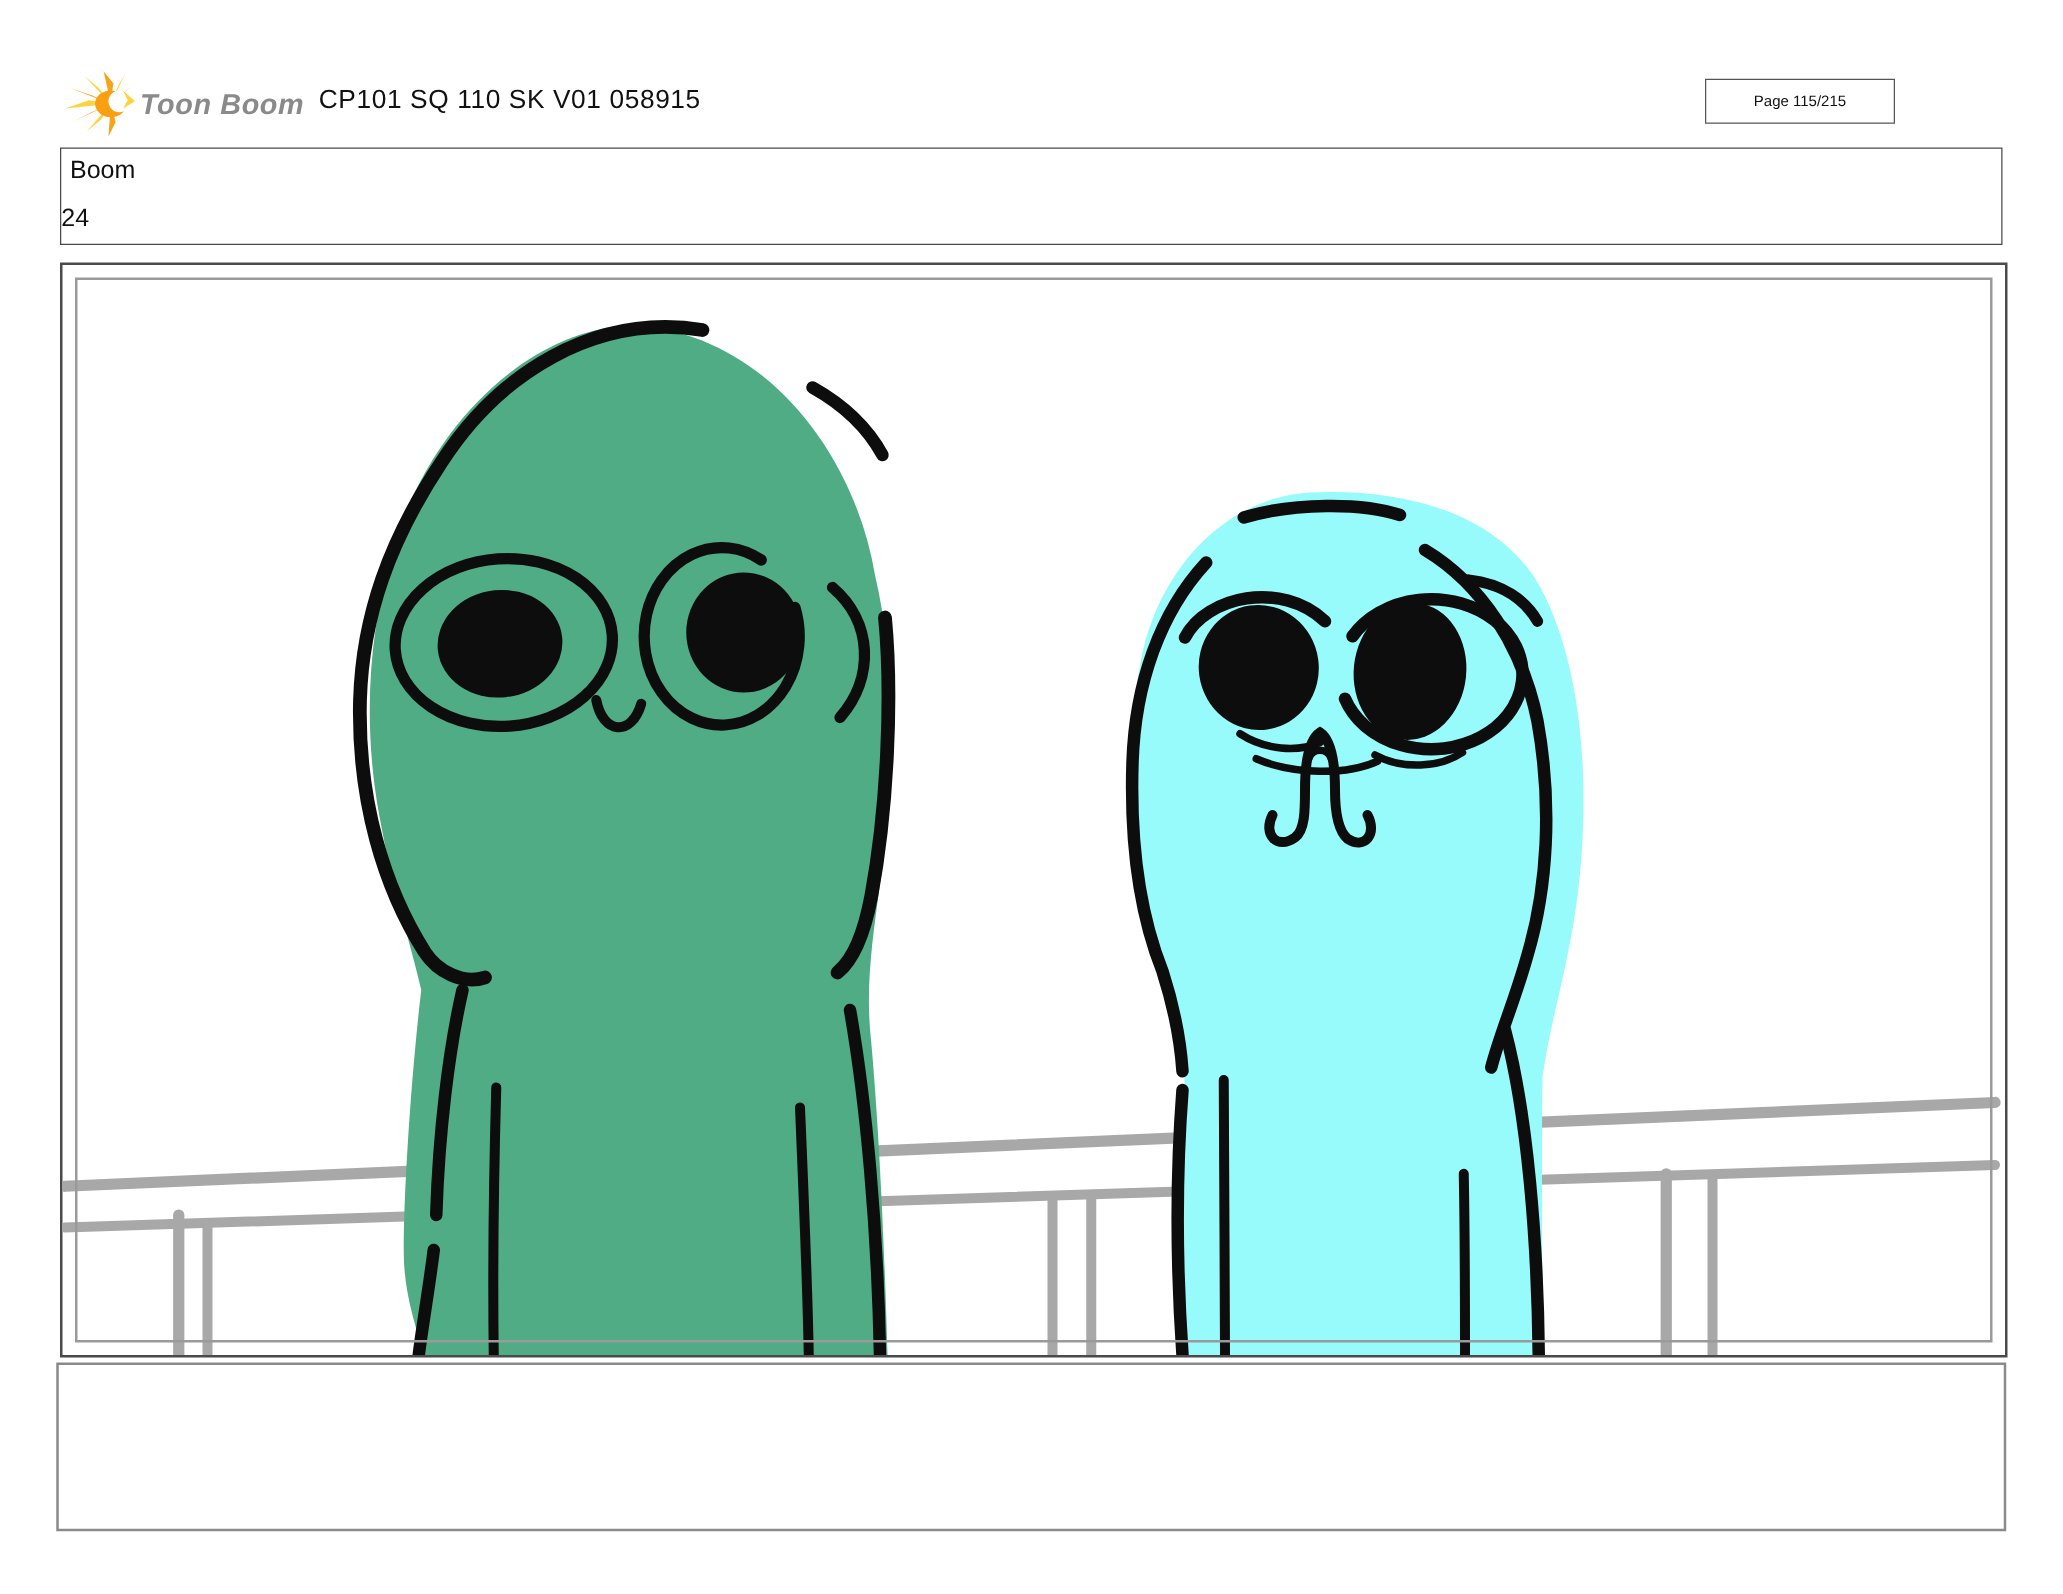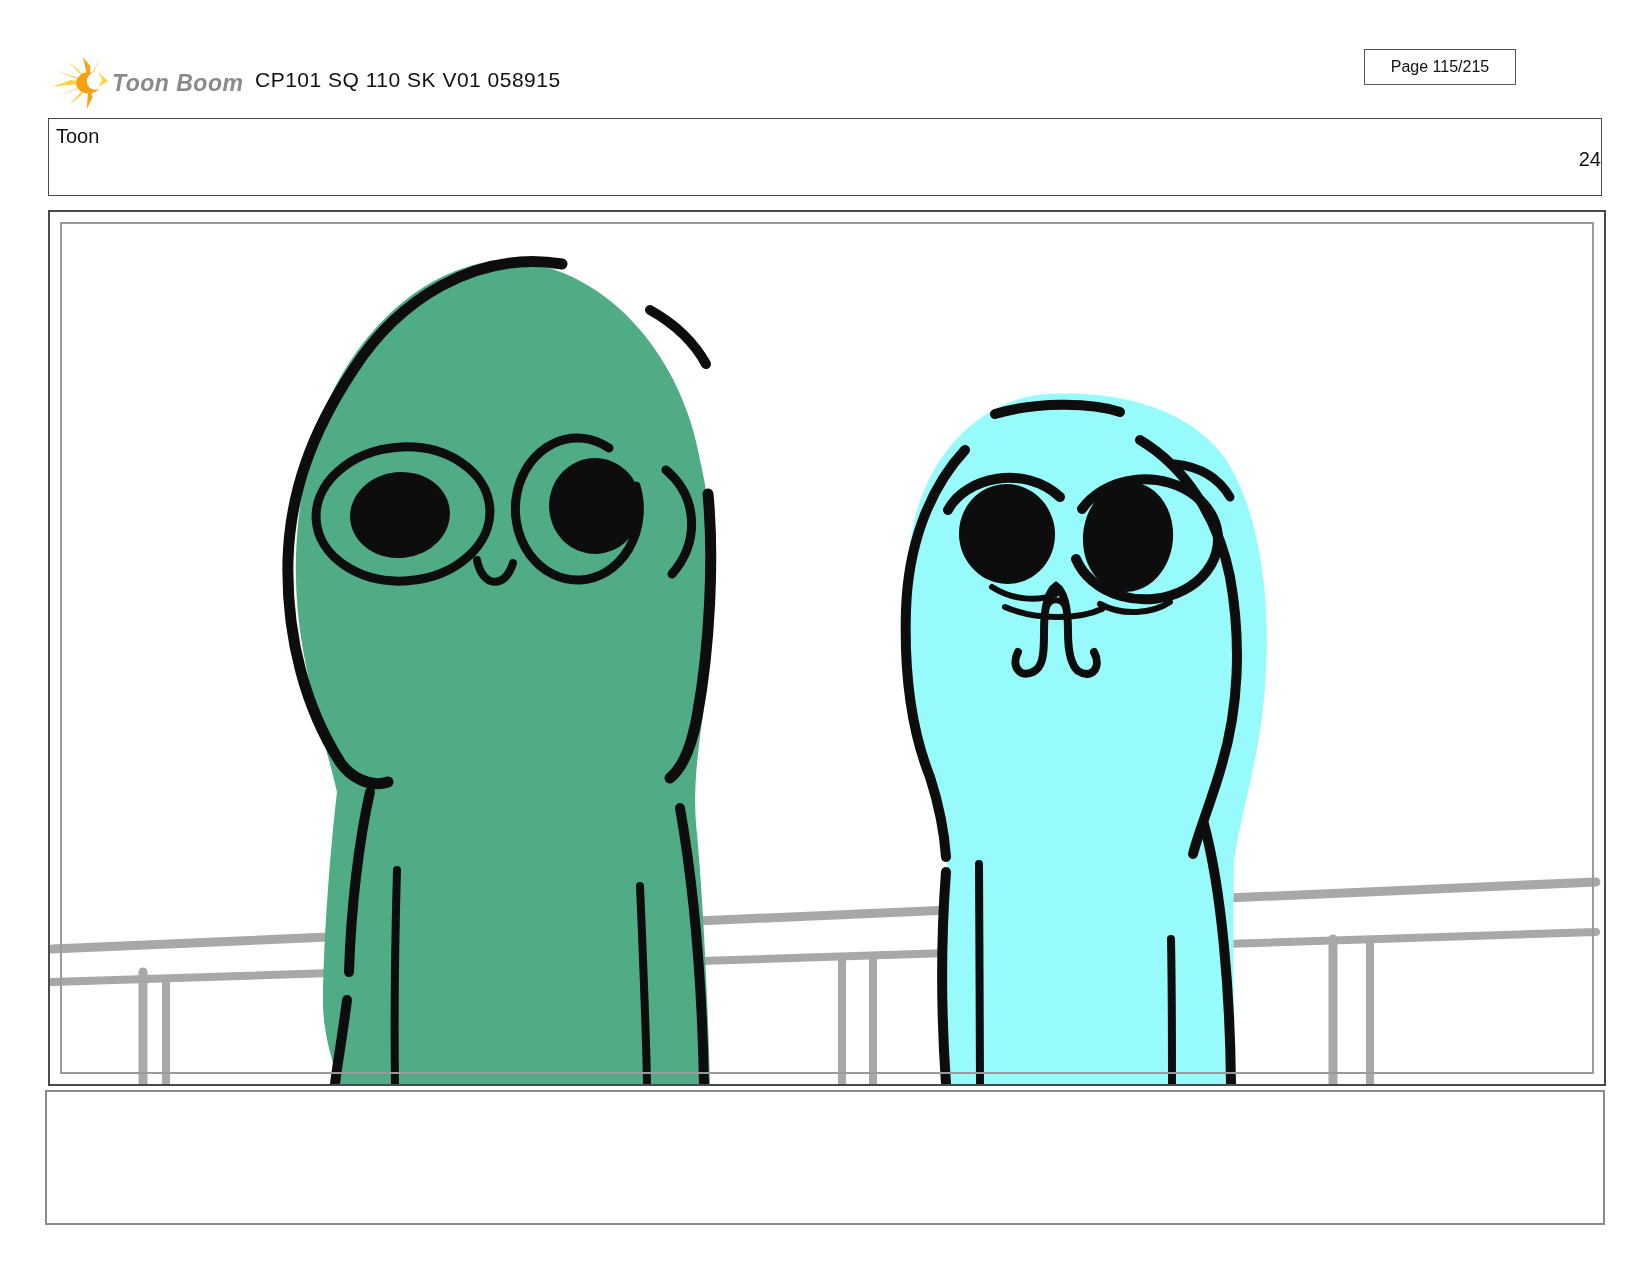--- a/index.html
+++ b/index.html
@@ -12,31 +12,31 @@
     --col-logo-text:#8a8a8a;
   }
   .abs{position:absolute;}
   
   .header-title{
     left:255px;top:68px;font-size:21px;color:#111;letter-spacing:0.5px;
   }
   .logo-wrap{left:50px;top:56px;width:200px;height:54px;display:flex;align-items:center;}
   .logo-text{font-size:23px;font-weight:bold;font-style:italic;color:var(--col-logo-text);margin-left:4px;letter-spacing:0.5px;}
   .page-box{
-    left:1364px;top:49px;width:152px;height:36px;border:1px solid #555;
-    display:flex;align-items:center;justify-content:center;font-size:16px;color:#111;
+    left:1364px;top:63px;width:152px;height:36px;border:1px solid #555;
+    display:flex;align-items:center;justify-content:center;font-size:12px;color:#111;
     background:#fff;box-sizing:border-box;
   }
   
   .scene-row{
     left:48px;top:118px;width:1554px;height:78px;border:1px solid #4a4a4a;
     box-sizing:border-box;background:#fff;
   }
   .scene-label{position:absolute;left:7px;top:6px;font-size:20px;color:#111;}
-  .scene-number{position:absolute;left:0;right:0;bottom:24px;text-align:right;font-size:20px;color:#111;}
+  .scene-number{position:absolute;left:0;right:0;bottom:8px;text-align:left;font-size:20px;color:#111;}
   
   .panel{
     left:48px;top:210px;width:1554px;height:872px;border:2px solid #4a4a4a;
     box-sizing:content-box;background:#fff;
   }
   .panel svg{display:block;}
   .inner-border{
     position:absolute;left:10px;top:10px;width:1530px;height:848px;
     border:2px solid var(--col-border);pointer-events:none;
   }
@@ -67,21 +67,21 @@
   <span class="logo-text">Toon Boom</span>
 </div>
 
 <div class="abs header-title">CP101 SQ 110 SK V01 058915</div>
 
 <div class="abs page-box">
   <span>Page 115/215</span>
 </div>
 
 <div class="abs scene-row">
-  <span class="scene-label">Toon</span>
+  <span class="scene-label">Boom</span>
   <span class="scene-number">24</span>
 </div>
 
 <div class="abs panel">
   <svg width="1554" height="872" viewBox="0 0 1554 872">
 
     <g stroke="var(--col-rail)" fill="none" stroke-linecap="round">
       <path d="M2,737 L1546,670" stroke-width="9"></path>
       <path d="M2,770 L1546,720" stroke-width="8"></path>
       <path d="M93,760 L93,872" stroke-width="9"></path>

